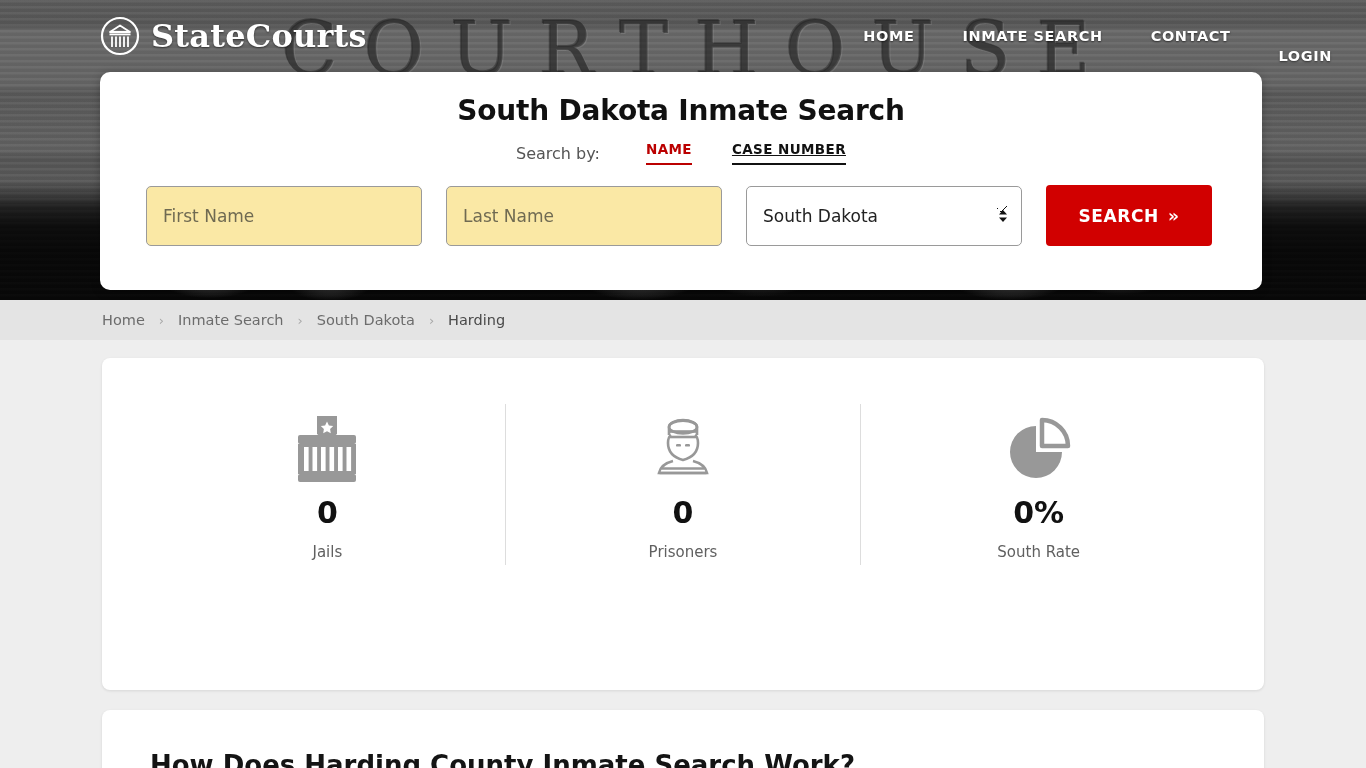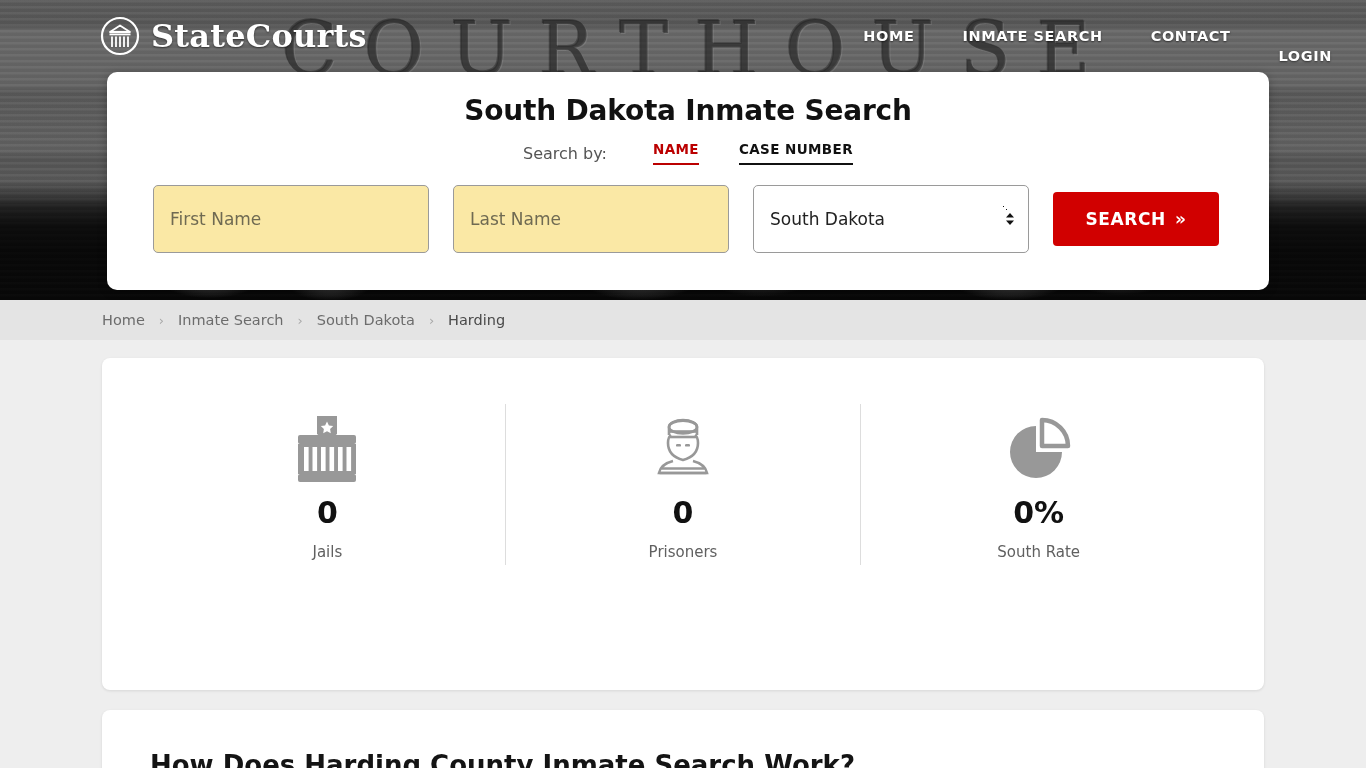--- a/index.html
+++ b/index.html
@@ -120,21 +120,21 @@
     text-decoration: none;
     padding: 6px 24px;
     text-shadow: 0 1px 2px rgba(0,0,0,0.55);
     white-space: nowrap;
   }
   .mainnav a:last-child { padding-right: 0; margin-top: 40px; }
 
   
   .search-card {
     position: absolute;
-    left: 107px;
+    left: 100px;
     top: 72px;
     width: 1162px;
     height: 218px;
     background: #ffffff;
     border-radius: 10px;
     box-shadow: 0 2px 10px rgba(0,0,0,0.25);
     z-index: 6;
     padding: 22px 46px 0;
   }
   .search-title {
@@ -166,28 +166,29 @@
     text-decoration: none;
   }
   .tab-name {
     color: #bb0000;
     border-bottom: 2px solid #bb0000;
     margin-right: 40px;
   }
   .tab-case {
     color: #111;
     border-bottom: 2px solid #111;
+    text-decoration: underline;
   }
   .form-row {
     display: flex;
     align-items: center;
     gap: 24px;
   }
   .field {
-    height: 68px;
+    height: 60px;
     border: 1px solid #9a9a9a;
     border-radius: 5px;
     font-size: 17px;
     font-family: "DejaVu Sans", "Liberation Sans", sans-serif;
     padding: 0 16px;
     outline: none;
   }
   .field-first, .field-last {
     width: 276px;
     background: #fae8a5;
@@ -218,21 +219,21 @@
     pointer-events: none;
     line-height: 1;
     font-size: 13px;
     color: #111;
     display: flex;
     flex-direction: column;
     gap: 3px;
   }
   .btn-search {
     width: 166px;
-    height: 54px;
+    height: 61px;
     background: #d10000;
     border: none;
     border-radius: 4px;
     color: #ffffff;
     font-size: 17px;
     font-weight: 700;
     letter-spacing: 0.6px;
     cursor: pointer;
     display: flex;
     align-items: center;

